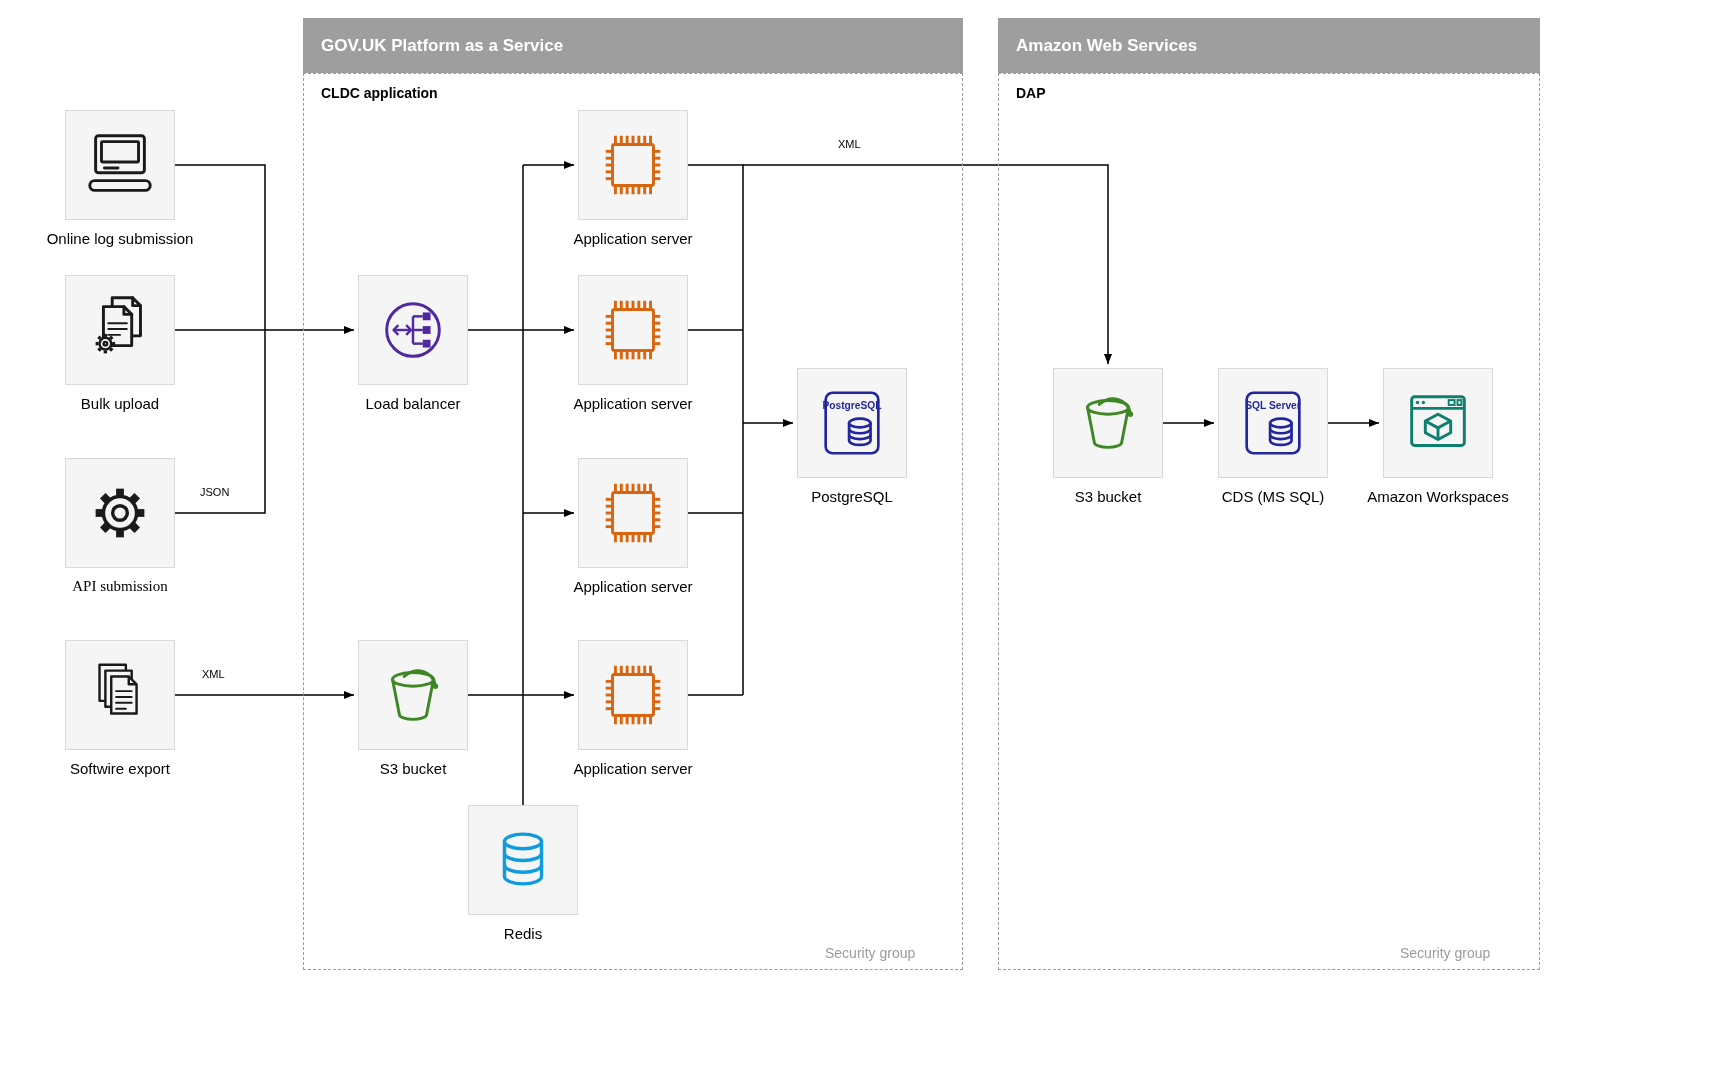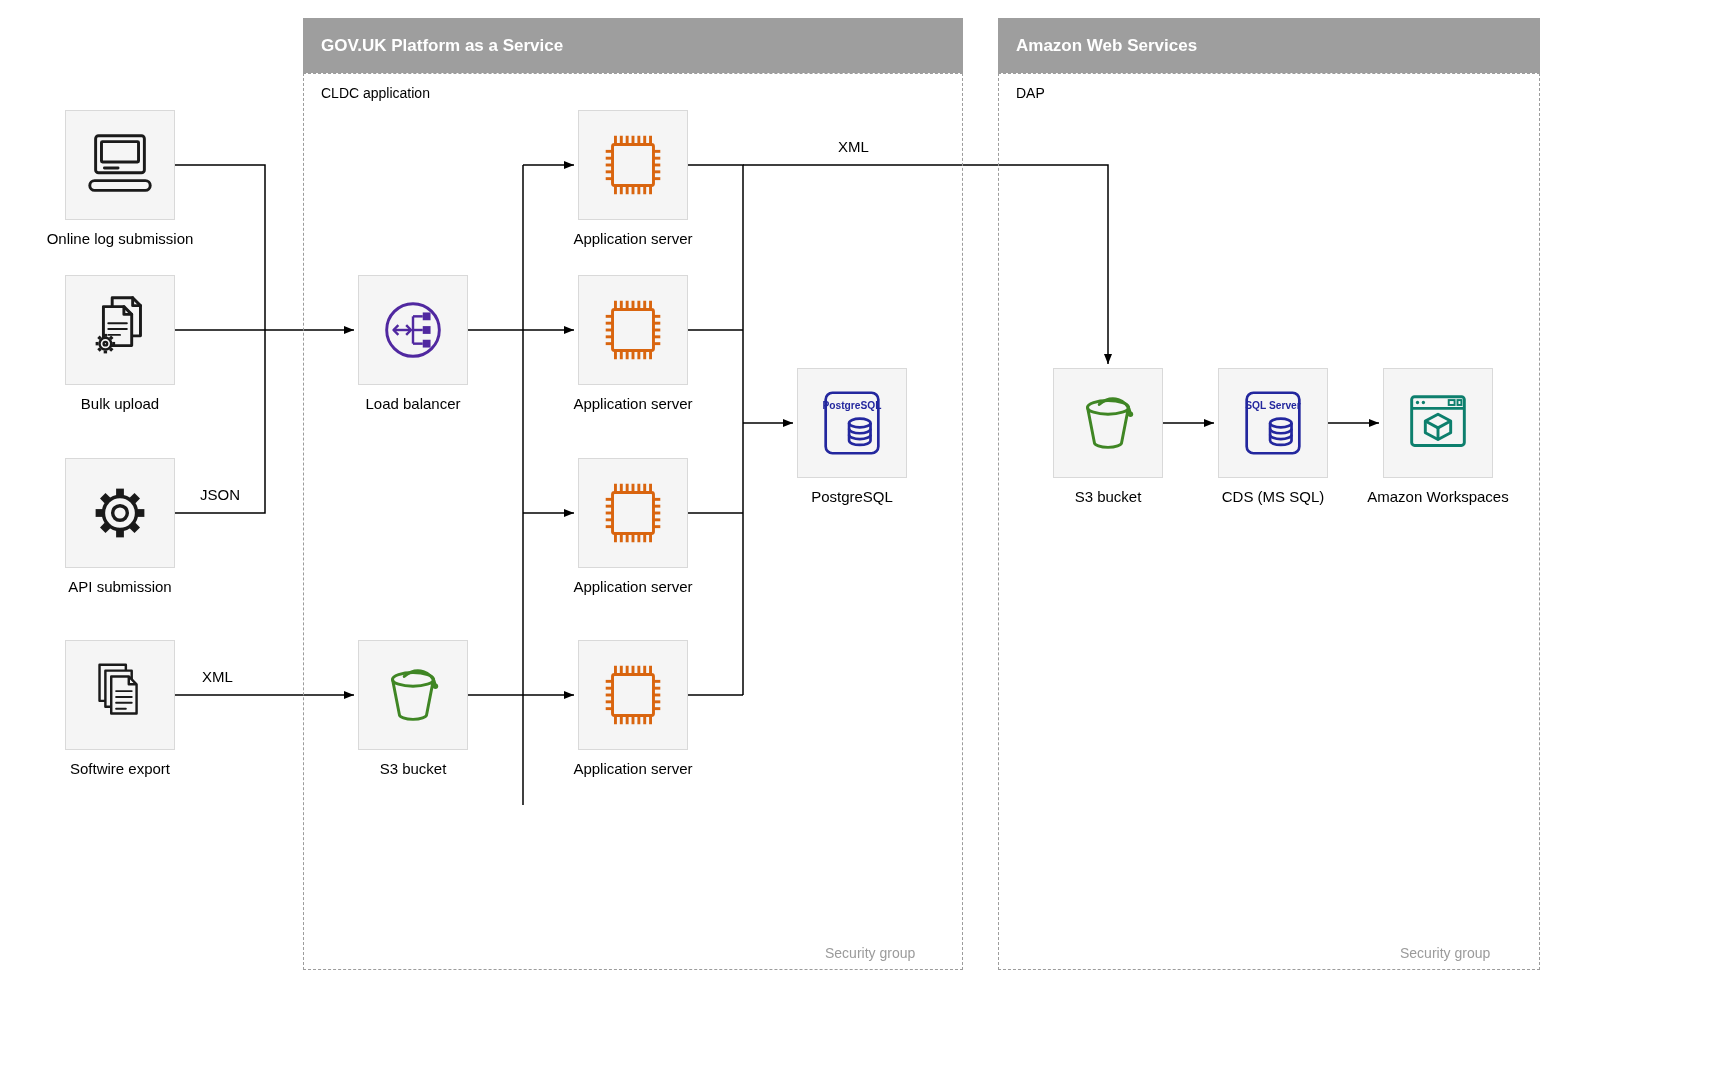--- a/index.html
+++ b/index.html
@@ -4,35 +4,35 @@
 <style>
   * { margin:0; padding:0; box-sizing:border-box; }
   html,body { background:#ffffff; font-family:"Liberation Sans", sans-serif; }
   .canvas { position:relative; width:1712px; height:1082px; background:#ffffff; overflow:hidden;padding-left:16px; }
 
   .hdr {
     position:absolute; height:55px; background:#9e9e9e; color:#ffffff;
     font-weight:bold; font-size:17px; line-height:55px; padding-left:18px;
   }
   .zone { position:absolute; border:1px dashed #9c9c9c; }
-  .zone-label { position:absolute; font-size:14px; font-weight:normal; color:#000000; }
+  .zone-label { position:absolute; font-size:14px; font-weight:bold; color:#000000; }
   .zone-footer { position:absolute; font-size:14px; color:#9b9b9b; text-align:left; }
 
   svg.edges { position:absolute; left:0; top:0; }
 
   .node { position:absolute; width:104px; }
   .node-box {
     width:110px; height:110px; background:#f5f5f5; border:1px solid #d9d9d9;
     display:flex; align-items:center; justify-content:center;
   }
   .node-label {
     width:210px; margin-left:-50px; margin-top:10px;
     font-size:15px; color:#000000; text-align:center; white-space:nowrap;
   }
-  .edge-label { position:absolute; font-size:15px; color:#000000; background:#ffffff; padding:0 2px; }
+  .edge-label { position:absolute; font-size:11px; color:#000000; background:#ffffff; padding:0 2px; }
 
   .icon { display:block; }
 </style>
 </head>
 <body>
 
 <div class="canvas">
 
   <svg class="edges" width="1712" height="1082">
     <defs>
@@ -129,21 +129,21 @@
         </g>
         <g stroke="#1a1a1a" stroke-width="2.5" fill="#f5f5f5">
           <circle cx="25" cy="54" r="6"></circle>
           <circle cx="25" cy="54" r="1.8"></circle>
         </g>
       </svg>
     </div>
     <div class="node-label">Bulk upload</div>
   </div>
 
-  <div class="node" style="left:65px; top:458px;">
+  <div class="node" style="left:65px; top:458px;font-family:Liberation Serif, serif;">
     <div class="node-box">
       <svg class="icon" width="78" height="78" viewBox="0 0 80 80">
         <g stroke="#1a1a1a" stroke-width="3.5" fill="none">
           <circle cx="40" cy="40" r="17"></circle>
           <circle cx="40" cy="40" r="7.5"></circle>
         </g>
         <g stroke="#1a1a1a" stroke-width="8" fill="none">
           <line x1="58" y1="40" x2="65" y2="40"></line>
           <line x1="52.7" y1="52.7" x2="57.7" y2="57.7"></line>
           <line x1="40" y1="58" x2="40" y2="65"></line>
@@ -366,20 +366,33 @@
           <ellipse cx="40" cy="24" rx="21" ry="7"></ellipse>
           <path d="M19,24 L26,60 A14,5 0 0 0 54,60 L61,24"></path>
           <path d="M31,21 C44,10 60,16 63,30"></path>
         </g>
         <circle cx="63" cy="31" r="2.8" fill="#3f8624"></circle>
       </svg>
     </div>
     <div class="node-label">S3 bucket</div>
   </div>
 
+  <div class="node" style="left:468px; top:805px;">
+    <div class="node-box">
+      <svg class="icon" width="78" height="78" viewBox="0 0 80 80">
+        <g stroke="#0f9be0" stroke-width="3.5" fill="none">
+          <ellipse cx="40" cy="21" rx="19" ry="7.5"></ellipse>
+          <path d="M21,21 V57 A19,7.5 0 0 0 59,57 V21"></path>
+          <path d="M21,33 A19,7.5 0 0 0 59,33"></path>
+          <path d="M21,45 A19,7.5 0 0 0 59,45"></path>
+        </g>
+      </svg>
+    </div>
+    <div class="node-label">Redis</div>
+  </div>
 
   <div class="node" style="left:1053px; top:368px;">
     <div class="node-box">
       <svg class="icon" width="78" height="78" viewBox="0 0 80 80">
         <g stroke="#3f8624" stroke-width="3" fill="none" stroke-linecap="round">
           <ellipse cx="40" cy="24" rx="21" ry="7"></ellipse>
           <path d="M19,24 L26,60 A14,5 0 0 0 54,60 L61,24"></path>
           <path d="M31,21 C44,10 60,16 63,30"></path>
         </g>
         <circle cx="63" cy="31" r="2.8" fill="#3f8624"></circle>

